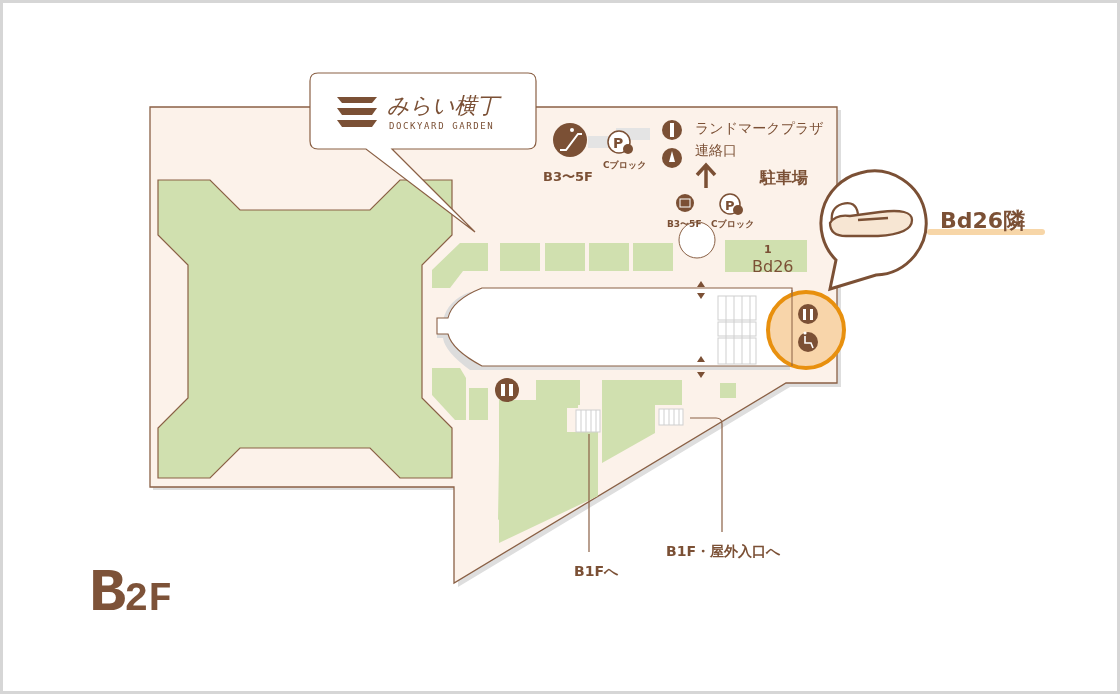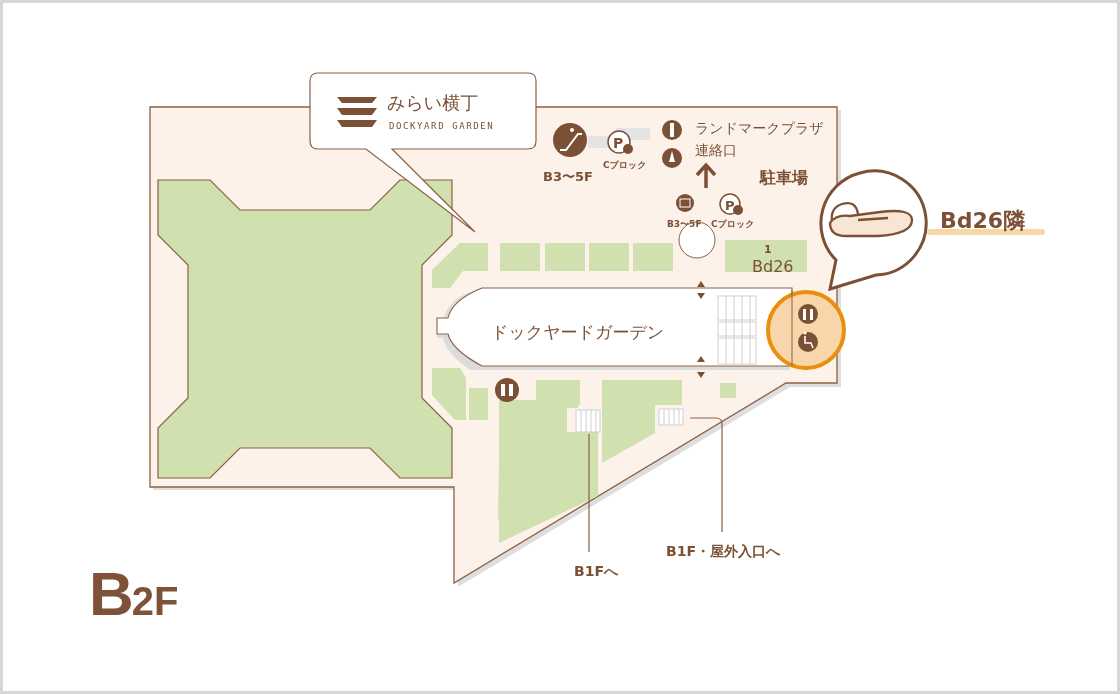--- a/index.html
+++ b/index.html
@@ -1,21 +1,21 @@
 <!DOCTYPE html>
 <html><head>
 <meta charset="utf-8">
 <style>
   html,body{margin:0;padding:0;}
   body{width:1120px;height:694px;background:#d6d6d6;font-family:"DejaVu Sans","Liberation Sans",sans-serif;}
   .frame{position:absolute;left:3px;top:3px;width:1114px;height:688px;background:#fff;overflow:hidden;}
   svg{position:absolute;left:0;top:0;}
   .lbl{position:absolute;color:#7b5035;font-weight:bold;white-space:nowrap;}
   .txt{position:absolute;color:#7b5035;white-space:nowrap;}
-  .floor-label{position:absolute;left:86px;top:555px;color:#7d5238;font-weight:bold;font-family:Liberation Sans, sans-serif;}
+  .floor-label{position:absolute;left:86px;top:555px;color:#7d5238;font-weight:bold;font-family:Liberation Mono, monospace;}
   .floor-label .big{font-size:62px;letter-spacing:-2px;}
   .floor-label .small{font-size:40px;}
 </style>
 </head>
 <body>
 
 <div class="frame">
   <svg width="1114" height="688" viewBox="3 3 1114 688">
 
     <path d="M153 110 L841 110 L841 387 L790 387 L458 587 L458 490 L153 490 Z" fill="#dedede"></path>
@@ -126,35 +126,34 @@
       <rect x="810" y="309" width="3" height="11" fill="#fff"></rect>
     <circle cx="808" cy="342" r="10" fill="#7b5035"></circle>
     <path d="M805 336 L805 343 L811 343 L813 348" stroke="#fff" stroke-width="1.6" fill="none"></path>
     <circle cx="805" cy="333" r="1.6" fill="#fff"></circle>
 
     <circle cx="507" cy="390" r="12" fill="#7b5035"></circle>
     <rect x="501" y="384" width="4" height="12" fill="#fff"></rect>
       <rect x="509" y="384" width="4" height="12" fill="#fff"></rect>
   </svg>
 
-  <div class="txt" style="left:384px;top:88px;font-size:18px;color:#7b5035;">みらい横丁</div>
+  <div class="txt" style="left:384px;top:88px;font-size:22px;font-style:italic;color:#7b5035;">みらい横丁</div>
   <div class="txt" style="left:386px;top:118px;font-size:9px;letter-spacing:1.6px;font-family:'DejaVu Sans Mono',monospace;">DOCKYARD GARDEN</div>
 
   <div class="lbl" style="left:540px;top:165px;font-size:13px;">B3〜5F</div>
   <div class="lbl" style="left:600px;top:156px;font-size:9px;">Cブロック</div>
   <div class="txt" style="left:692px;top:117px;font-size:14px;">ランドマークプラザ</div>
   <div class="txt" style="left:692px;top:139px;font-size:14px;">連絡口</div>
   <div class="lbl" style="left:757px;top:165px;font-size:16px;">駐車場</div>
   <div class="lbl" style="left:664px;top:215px;font-size:9px;">B3〜5F</div>
   <div class="lbl" style="left:708px;top:215px;font-size:9px;">Cブロック</div>
 
   <div class="lbl" style="left:761px;top:240px;font-size:11px;">1</div>
   <div class="txt" style="left:749px;top:254px;font-size:16px;">Bd26</div>
 
-  <div class="txt" style="left:488px;top:318px;font-size:17px;">ドックヤードガーデン</div>
 
   <div class="lbl" style="left:937px;top:203px;font-size:22px;">Bd26隣</div>
 
   <div class="lbl" style="left:571px;top:560px;font-size:14px;">B1Fへ</div>
   <div class="lbl" style="left:663px;top:540px;font-size:14px;text-align:center;">B1F・屋外入口へ</div>
 
   <div class="floor-label">
     <span class="big">B</span><span class="small">2F</span>
   </div>
 </div>

